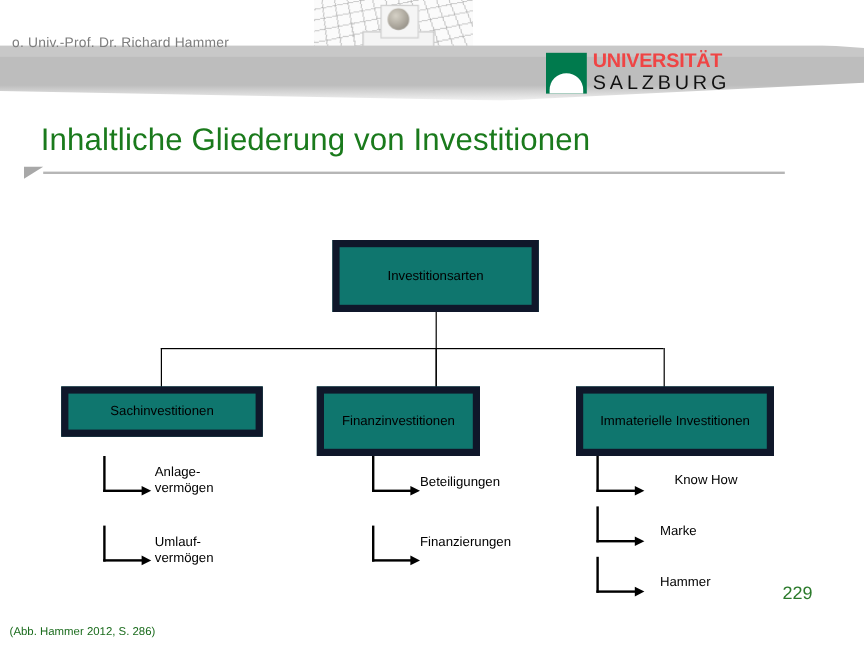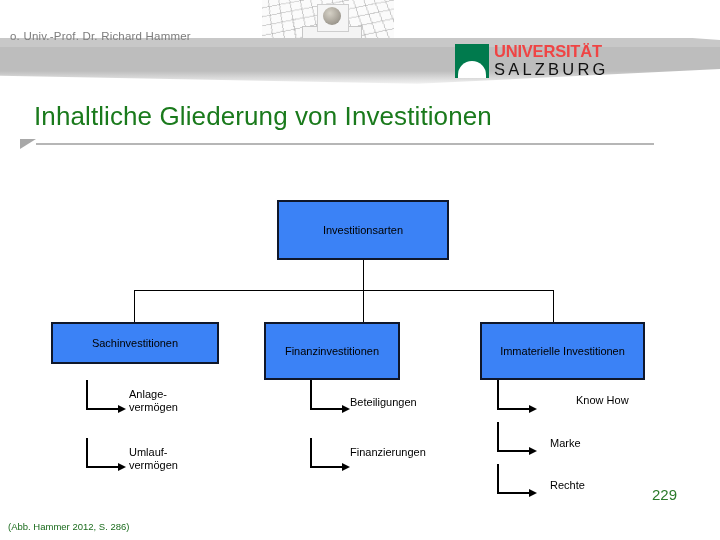--- a/index.html
+++ b/index.html
@@ -165,22 +165,22 @@
 
   
   #diagram {
     position: absolute;
     left: 0; top: 150px;
     width: 720px; height: 350px;
   }
   .node {
     position: absolute;
     box-sizing: border-box;
-    border: 2px solid #0f172a;
-    background: #3b82f6;
+    border: 6px solid #0f172a;
+    background: #0f766e;
     display: flex;
     align-items: center;
     justify-content: center;
   }
   .node span {
     font-size: 11px;
     color: #000000;
     white-space: nowrap;
   }
   .vline {
@@ -333,40 +333,40 @@
     </div>
     <div class="leaf-label" style="left:350px; top:296px;">
       <div>Finanzierungen</div>
     </div>
 
     <div class="elbow" style="left:497px; top:230px; width:44px; height:32px;">
       <div class="stem" style="height:30px;"></div>
       <div class="arm" style="top:28px; width:34px;"></div>
       <div class="head" style="left:32px; top:24.5px;"></div>
     </div>
-    <div class="leaf-label" style="left:576px; top:244px;">
+    <div class="leaf-label" style="left:562px; top:244px;">
       <div>Know How</div>
     </div>
 
     <div class="elbow" style="left:497px; top:272px; width:44px; height:32px;">
       <div class="stem" style="height:30px;"></div>
       <div class="arm" style="top:28px; width:34px;"></div>
       <div class="head" style="left:32px; top:24.5px;"></div>
     </div>
     <div class="leaf-label" style="left:550px; top:287px;">
       <div>Marke</div>
     </div>
 
     <div class="elbow" style="left:497px; top:314px; width:44px; height:32px;">
       <div class="stem" style="height:30px;"></div>
       <div class="arm" style="top:28px; width:34px;"></div>
       <div class="head" style="left:32px; top:24.5px;"></div>
     </div>
     <div class="leaf-label" style="left:550px; top:329px;">
-      <div>Rechte</div>
+      <div>Hammer</div>
     </div>
 
   </div>
 
   <div id="page-num">229</div>
   <div id="footer-src">(Abb. Hammer 2012, S. 286)</div>
 
 </div>
 
 </body></html>

